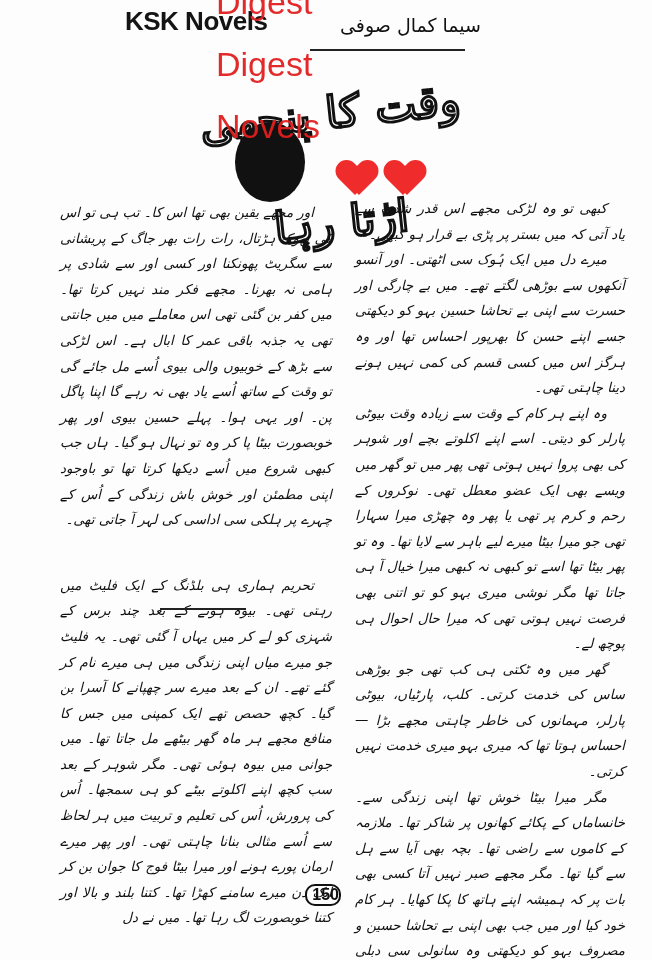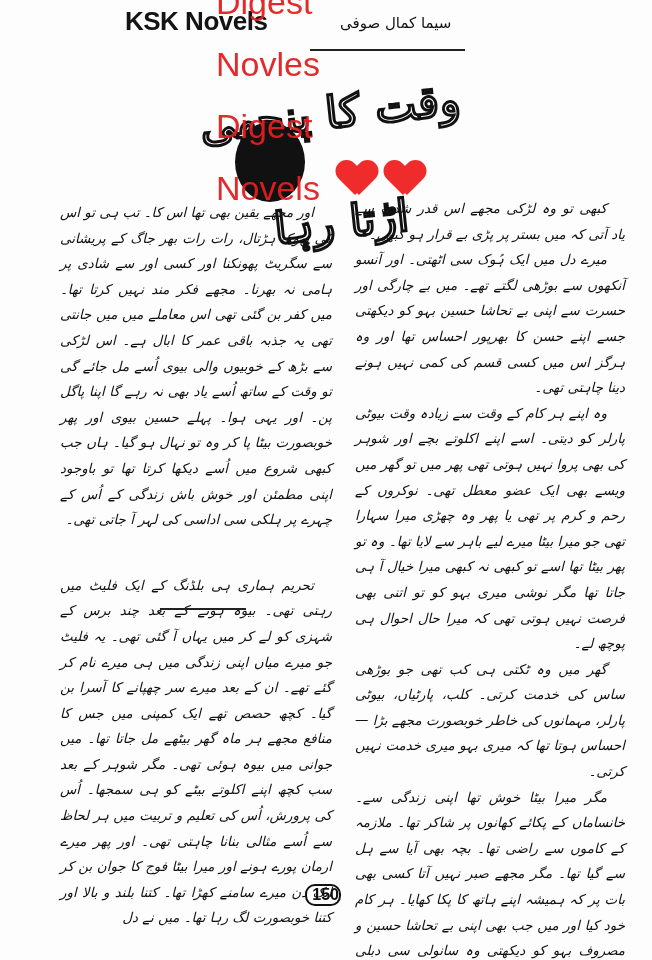--- a/index.html
+++ b/index.html
@@ -10,21 +10,21 @@
   .page { position: absolute; inset: 0; background: #fdfdfd; }
 
   
   .brand {
     position: absolute; left: 125px; top: 6px;
     font-family: "Liberation Sans", sans-serif; font-weight: bold; font-size: 26px;
     color: #141414; letter-spacing: -0.5px;
   }
   .author {
     position: absolute; left: 340px; top: 14px; direction: rtl;
-    font-family: "DejaVu Sans", sans-serif; font-size: 15px; color: #111;
+    font-family: "DejaVu Sans", sans-serif; font-size: 19px; color: #111;
   }
   .author-rule {
     position: absolute; left: 310px; top: 49px; width: 155px; height: 2px; background: #222;
   }
   .title-art {
     position: absolute; left: 185px; top: 58px; width: 290px; height: 110px;
     direction: rtl; text-align: center;
     font-family: "DejaVu Serif", serif; font-size: 44px; font-weight: bold;
     color: #fff; -webkit-text-stroke: 1.6px #111; line-height: 110px;
     transform: rotate(-6deg);
@@ -77,36 +77,35 @@
   <div class="brand">KSK Novels</div>
   <div class="author">سیما کمال صوفی</div>
   <div class="author-rule"></div>
   <div class="title-art">وقت کا پنچھی اڑتا رہا</div>
   <div class="ink-blot"></div>
 
   <div class="col col-right">
     <p>کبھی تو وہ لڑکی مجھے اس قدر شدت سے یاد آتی کہ میں بستر پر پڑی بے قرار ہو کبھی۔</p>
     <p>میرے دل میں ایک ہُوک سی اٹھتی۔ اور آنسو آنکھوں سے بوڑھی لگتے تھے۔ میں بے چارگی اور حسرت سے اپنی بے تحاشا حسین بہو کو دیکھتی جسے اپنے حسن کا بھرپور احساس تھا اور وہ ہرگز اس میں کسی قسم کی کمی نہیں ہونے دینا چاہتی تھی۔</p>
     <p>وہ اپنے ہر کام کے وقت سے زیادہ وقت بیوٹی پارلر کو دیتی۔ اسے اپنے اکلوتے بچے اور شوہر کی بھی پروا نہیں ہوتی تھی پھر میں تو گھر میں ویسے بھی ایک عضو معطل تھی۔ نوکروں کے رحم و کرم پر تھی یا پھر وہ چھڑی میرا سہارا تھی جو میرا بیٹا میرے لیے باہر سے لایا تھا۔ وہ تو پھر بیٹا تھا اسے تو کبھی نہ کبھی میرا خیال آ ہی جاتا تھا مگر نوشی میری بہو کو تو اتنی بھی فرصت نہیں ہوتی تھی کہ میرا حال احوال ہی پوچھ لے۔</p>
-    <p>گھر میں وہ ٹکتی ہی کب تھی جو بوڑھی ساس کی خدمت کرتی۔ کلب، پارٹیاں، بیوٹی پارلر، مہمانوں کی خاطر خوبصورت مجھے بڑا — احساس ہوتا تھا کہ میری بہو میری خدمت نہیں کرتی۔</p>
+    <p>گھر میں وہ ٹکتی ہی کب تھی جو بوڑھی ساس کی خدمت کرتی۔ کلب، پارٹیاں، بیوٹی پارلر، مہمانوں کی خاطر چاہتی مجھے بڑا — احساس ہوتا تھا کہ میری بہو میری خدمت نہیں کرتی۔</p>
     <p>مگر میرا بیٹا خوش تھا اپنی زندگی سے۔ خانساماں کے پکائے کھانوں پر شاکر تھا۔ ملازمہ کے کاموں سے راضی تھا۔ بچہ بھی آیا سے ہل سے گیا تھا۔ مگر مجھے صبر نہیں آتا کسی بھی بات پر کہ ہمیشہ اپنے ہاتھ کا پکا کھایا۔ ہر کام خود کیا اور میں جب بھی اپنی بے تحاشا حسین و مصروف بہو کو دیکھتی وہ سانولی سی دبلی پتلی لڑکی مجھے شدت سے یاد آتی تھی۔ اور میں پچھتاوے کی آگ میں سلگنے لگتی۔</p>
 
   </div>
 
   <div class="col col-left">
     <p>اور مجھے یقین بھی تھا اس کا۔ تب ہی تو اس کی بھوک ہڑتال، رات رات بھر جاگ کے پریشانی سے سگریٹ پھونکنا اور کسی اور سے شادی پر ہامی نہ بھرنا۔ مجھے فکر مند نہیں کرتا تھا۔ میں کفر بن گئی تھی اس معاملے میں میں جانتی تھی یہ جذبہ باقی عمر کا ابال ہے۔ اس لڑکی سے بڑھ کے خوبیوں والی بیوی اُسے مل جائے گی تو وقت کے ساتھ اُسے یاد بھی نہ رہے گا اپنا پاگل پن۔ اور یہی ہوا۔ پہلے حسین بیوی اور پھر خوبصورت بیٹا پا کر وہ تو نہال ہو گیا۔ ہاں جب کبھی شروع میں اُسے دیکھا کرتا تھا تو باوجود اپنی مطمئن اور خوش باش زندگی کے اُس کے چہرے پر ہلکی سی اداسی کی لہر آ جاتی تھی۔</p>
     <p style="margin-top:40px">تحریم ہماری ہی بلڈنگ کے ایک فلیٹ میں رہتی تھی۔ بیوہ ہونے کے بعد چند برس کے شہزی کو لے کر میں یہاں آ گئی تھی۔ یہ فلیٹ جو میرے میاں اپنی زندگی میں ہی میرے نام کر گئے تھے۔ ان کے بعد میرے سر چھپانے کا آسرا بن گیا۔ کچھ حصص تھے ایک کمپنی میں جس کا منافع مجھے ہر ماہ گھر بیٹھے مل جاتا تھا۔ میں جوانی میں بیوہ ہوئی تھی۔ مگر شوہر کے بعد سب کچھ اپنے اکلوتے بیٹے کو ہی سمجھا۔ اُس کی پرورش، اُس کی تعلیم و تربیت میں ہر لحاظ سے اُسے مثالی بنانا چاہتی تھی۔ اور پھر میرے ارمان پورے ہونے اور میرا بیٹا فوج کا جوان بن کر ایک دن میرے سامنے کھڑا تھا۔ کتنا بلند و بالا اور کتنا خوبصورت لگ رہا تھا۔ میں نے دل</p>
   </div>
   <div class="sep-line"></div>
 
   <div class="page-num">150</div>
 
   <div class="overlay">
     <span class="ov-line">Digest</span>
-    <span class="ov-line">Novles</span>
     <span class="ov-line">Digest</span>
     <span class="ov-line">Novels</span>
   </div>
   <div class="hearts">
     <div class="heart"></div>
     <div class="heart"></div>
   </div>
 </div>
 
 </body></html>

